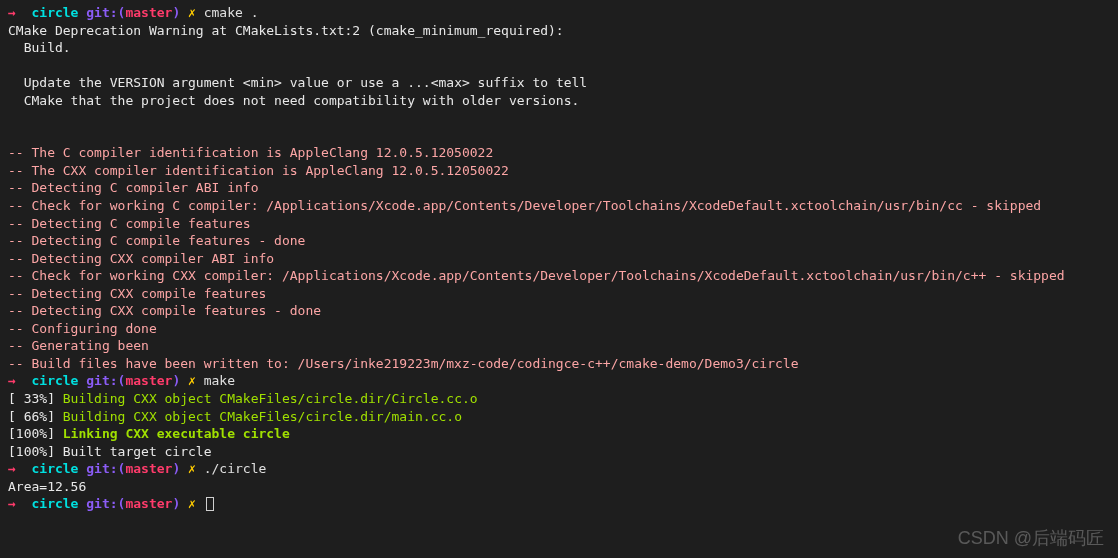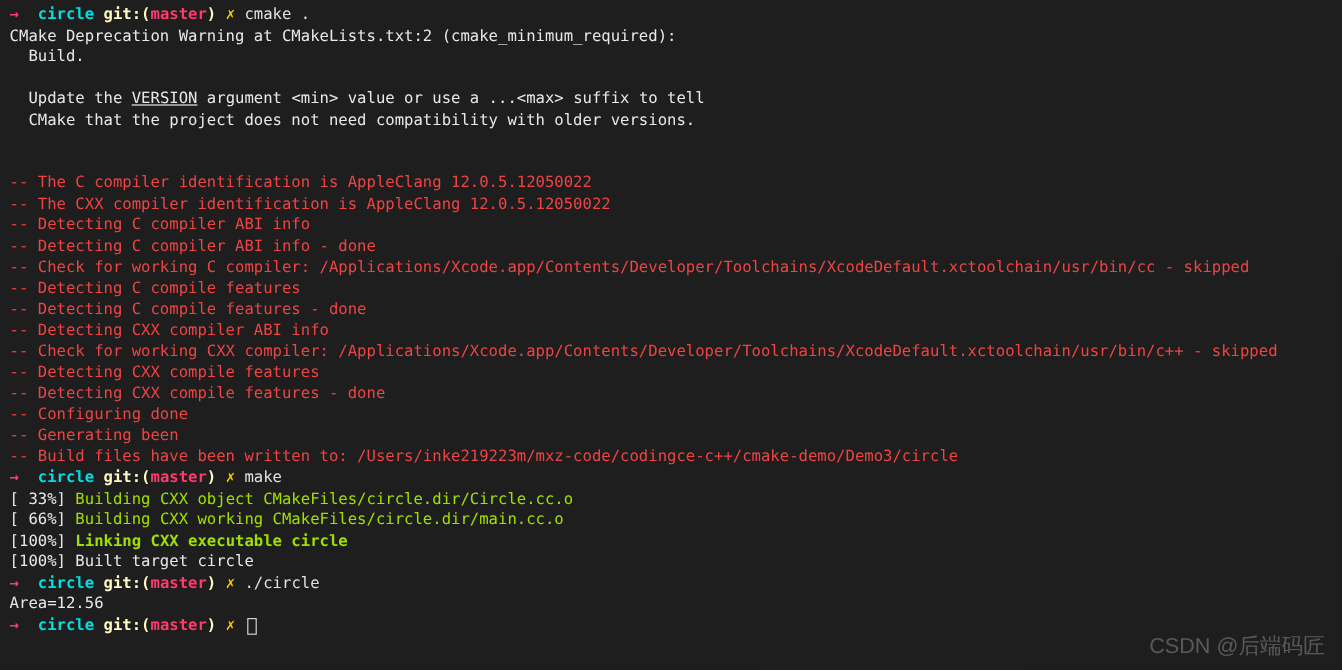--- a/index.html
+++ b/index.html
@@ -17,27 +17,27 @@
       width: 1118px;
       height: 558px;
       overflow: hidden;
       position: relative;
     }
     .line {
       white-space: pre;
     }
     .arrow { color: #ff3b6b; font-weight: bold; }
     .dir { color: #00e0e0; font-weight: bold; }
-    .git { color: #fef9c3; font-weight: bold; }
+    .git { color: #8b5cf6; font-weight: bold; }
     .branch { color: #ff3b6b; font-weight: bold; }
     .cross { color: #ffcc00; font-weight: bold; }
     .cmd { color: #e0e0e0; margin-top: 16px; }
     .white { color: #e8e8e8; }
-    .dim { color: #ef4444; }
-    .underline { text-decoration: underline; }
+    .dim { color: #fca5a5; }
+    .underline { }
     .green-bold { color: #a0e000; font-weight: bold; }
     .green { color: #a0e000; }
     .cursor {
       display: inline-block;
       width: 8px;
       height: 14px;
       border: 1px solid #d0d0d0;
       vertical-align: text-bottom;
       margin-left: 2px;
     }
@@ -59,34 +59,33 @@
   <div class="line white">CMake Deprecation Warning at CMakeLists.txt:2 (cmake_minimum_required):</div>
   <div class="line white">  Build.</div>
   <div class="line">&nbsp;</div>
   <div class="line white"><span>  Update the </span><span class="underline">VERSION</span><span> argument &lt;min&gt; value or use a ...&lt;max&gt; suffix to tell</span></div>
   <div class="line white">  CMake that the project does not need compatibility with older versions.</div>
   <div class="line">&nbsp;</div>
   <div class="line">&nbsp;</div>
   <div class="line dim">-- The C compiler identification is AppleClang 12.0.5.12050022</div>
   <div class="line dim">-- The CXX compiler identification is AppleClang 12.0.5.12050022</div>
   <div class="line dim">-- Detecting C compiler ABI info</div>
-  <div class="line dim">-- Detecting C compiler ABI info - done</div>
   <div class="line dim">-- Check for working C compiler: /Applications/Xcode.app/Contents/Developer/Toolchains/XcodeDefault.xctoolchain/usr/bin/cc - skipped</div>
   <div class="line dim">-- Detecting C compile features</div>
   <div class="line dim">-- Detecting C compile features - done</div>
   <div class="line dim">-- Detecting CXX compiler ABI info</div>
   <div class="line dim">-- Check for working CXX compiler: /Applications/Xcode.app/Contents/Developer/Toolchains/XcodeDefault.xctoolchain/usr/bin/c++ - skipped</div>
   <div class="line dim">-- Detecting CXX compile features</div>
   <div class="line dim">-- Detecting CXX compile features - done</div>
   <div class="line dim">-- Configuring done</div>
   <div class="line dim">-- Generating been</div>
   <div class="line dim">-- Build files have been written to: /Users/inke219223m/mxz-code/codingce-c++/cmake-demo/Demo3/circle</div>
   <div class="line"><span class="arrow">→</span>  <span class="dir">circle</span> <span class="git">git:(</span><span class="branch">master</span><span class="git">)</span> <span class="cross">✗</span> <span class="cmd">make</span></div>
   <div class="line"><span class="white">[ 33%] </span><span class="green">Building CXX object CMakeFiles/circle.dir/Circle.cc.o</span></div>
-  <div class="line"><span class="white">[ 66%] </span><span class="green">Building CXX working CMakeFiles/circle.dir/main.cc.o</span></div>
+  <div class="line"><span class="white">[ 66%] </span><span class="green">Building CXX object CMakeFiles/circle.dir/main.cc.o</span></div>
   <div class="line"><span class="white">[100%] </span><span class="green-bold">Linking CXX executable circle</span></div>
   <div class="line white">[100%] Built target circle</div>
   <div class="line"><span class="arrow">→</span>  <span class="dir">circle</span> <span class="git">git:(</span><span class="branch">master</span><span class="git">)</span> <span class="cross">✗</span> <span class="cmd">./circle</span></div>
   <div class="line white">Area=12.56</div>
   <div class="line"><span class="arrow">→</span>  <span class="dir">circle</span> <span class="git">git:(</span><span class="branch">master</span><span class="git">)</span> <span class="cross">✗</span> <span class="cursor"></span></div>
 </div>
 
 <div class="watermark">CSDN @后端码匠</div>
 
 </body></html>

